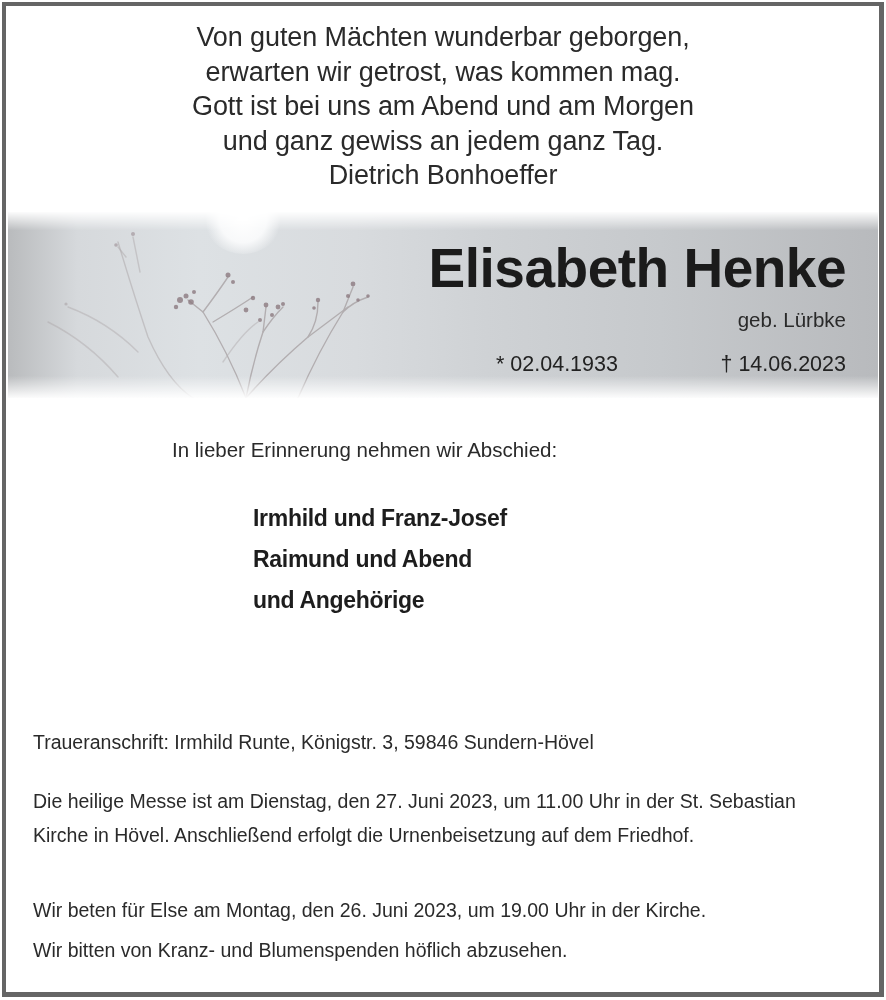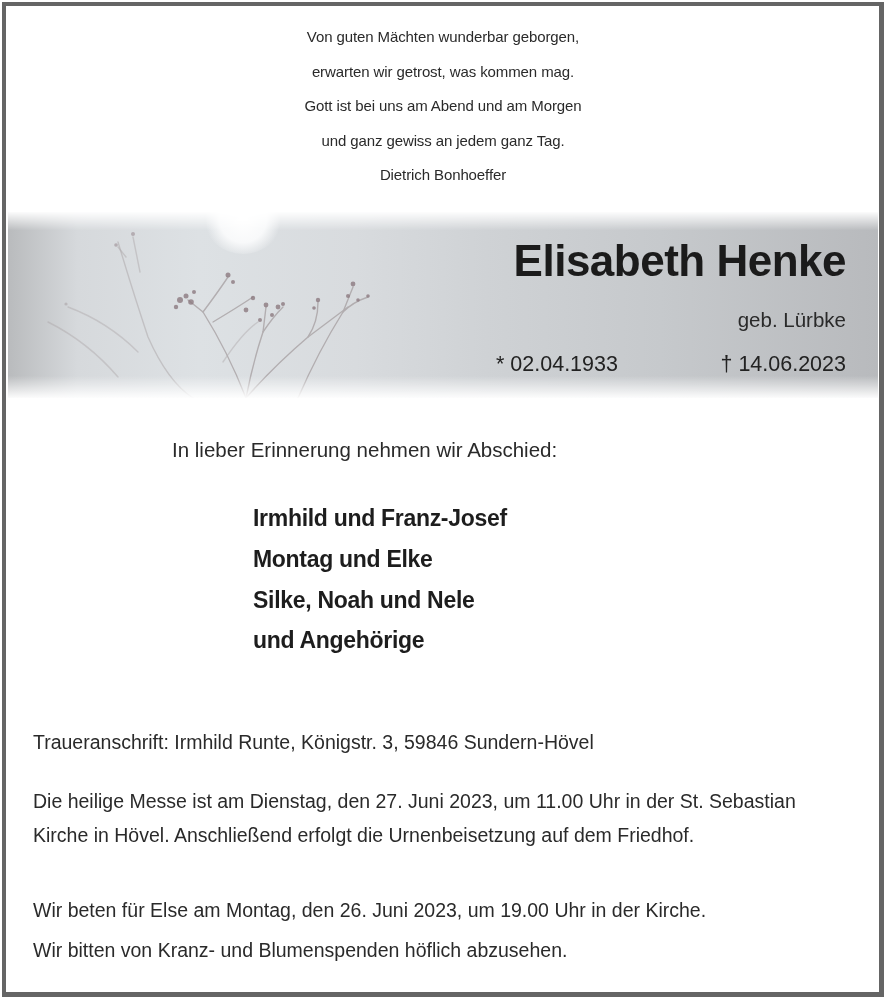--- a/index.html
+++ b/index.html
@@ -2,30 +2,30 @@
 <html><head>
 <meta charset="utf-8">
 <style>
   html, body { margin: 0; padding: 0; background: #ffffff; }
   body { width: 886px; height: 1000px; position: relative; overflow: hidden;
          font-family: "Liberation Sans", "DejaVu Sans", sans-serif; color: #262626; }
   .frame { position: absolute; left: 2px; top: 2px; width: 873px; height: 986px;
            border: 4px solid #656565; border-right-width: 5px; border-bottom-width: 5px;
            box-sizing: content-box; background: #fff; }
   .poem { position: absolute; left: 0; width: 886px; top: 20px; text-align: center;
-          font-size: 15px; line-height: 34.5px; color: #2a2a2a; letter-spacing: -0.1px; }
+          font-size: 27px; line-height: 34.5px; color: #2a2a2a; letter-spacing: -0.1px; }
   .poem .author { }
   .banner { position: absolute; left: 8px; top: 212px; width: 870px; height: 186px; overflow: hidden;
             background: linear-gradient(90deg, #b9bbbd 0%, #d6d9dc 8%, #dde1e4 22%, #d8dbde 40%, #cfd2d5 55%, #c6c9cc 75%, #b8babd 100%); }
   .banner::before { content: ""; position: absolute; inset: 0;
             background: linear-gradient(180deg, rgba(255,255,255,0.95) 0%, rgba(255,255,255,0) 10%, rgba(255,255,255,0) 88%, rgba(255,255,255,0.95) 100%); z-index: 2; pointer-events: none; }
   .banner .sun { position: absolute; left: 196px; top: -28px; width: 78px; height: 70px; border-radius: 50%;
             background: radial-gradient(circle, #ffffff 0%, #f8f9fa 45%, rgba(240,242,244,0) 72%); }
   .banner svg.plant { position: absolute; left: 0; top: 0; }
-  .name { position: absolute; right: 32px; top: 24px; font-size: 44px; font-weight: bold; color: #1b1b1b;
+  .name { position: absolute; right: 32px; top: 24px; font-size: 55px; font-weight: bold; color: #1b1b1b;
           letter-spacing: -0.5px; z-index: 3; }
   .maiden { position: absolute; right: 32px; top: 96px; font-size: 20.5px; color: #2a2a2a; z-index: 3; text-align: right; }
   .born { position: absolute; left: 488px; top: 140px; font-size: 21.5px; color: #222; z-index: 3; }
   .died { position: absolute; right: 32px; top: 140px; font-size: 21.5px; color: #222; z-index: 3; }
   .intro { position: absolute; left: 172px; top: 438px; font-size: 20.5px; color: #2a2a2a; }
   .family { position: absolute; left: 253px; top: 498px; font-size: 23px; font-weight: bold; line-height: 40.8px; color: #1d1d1d; letter-spacing: -0.3px; }
   .family div { white-space: nowrap; }
   .body-text { position: absolute; left: 33px; width: 820px; font-size: 19.5px; color: #2a2a2a; line-height: 34px; }
   .address { top: 725px; }
   .mass { top: 784px; }
@@ -96,21 +96,20 @@
   <div class="name">Elisabeth Henke</div>
   <div class="maiden">geb. Lürbke</div>
   <div class="born">* 02.04.1933</div>
   <div class="died">† 14.06.2023</div>
 </div>
 
 <div class="intro">In lieber Erinnerung nehmen wir Abschied:</div>
 
 <div class="family">
   <div>Irmhild und Franz-Josef</div>
-  <div>Montag und Elke</div>
-  <div>Silke, Noah und Nele</div>
+  <div>Raimund und Abend</div>
   <div>und Angehörige</div>
 </div>
 
 <div class="body-text address">Traueranschrift: Irmhild Runte, Königstr. 3, 59846 Sundern-Hövel</div>
 <div class="body-text mass">Die heilige Messe ist am Dienstag, den 27. Juni 2023, um 11.00 Uhr in der St. Sebastian Kirche in Hövel. Anschließend erfolgt die Urnenbeisetzung auf dem Friedhof.</div>
 <div class="body-text prayer">Wir beten für Else am Montag, den 26. Juni 2023, um 19.00 Uhr in der Kirche.</div>
 <div class="body-text flowers">Wir bitten von Kranz- und Blumenspenden höflich abzusehen.</div>
 
 </body></html>

